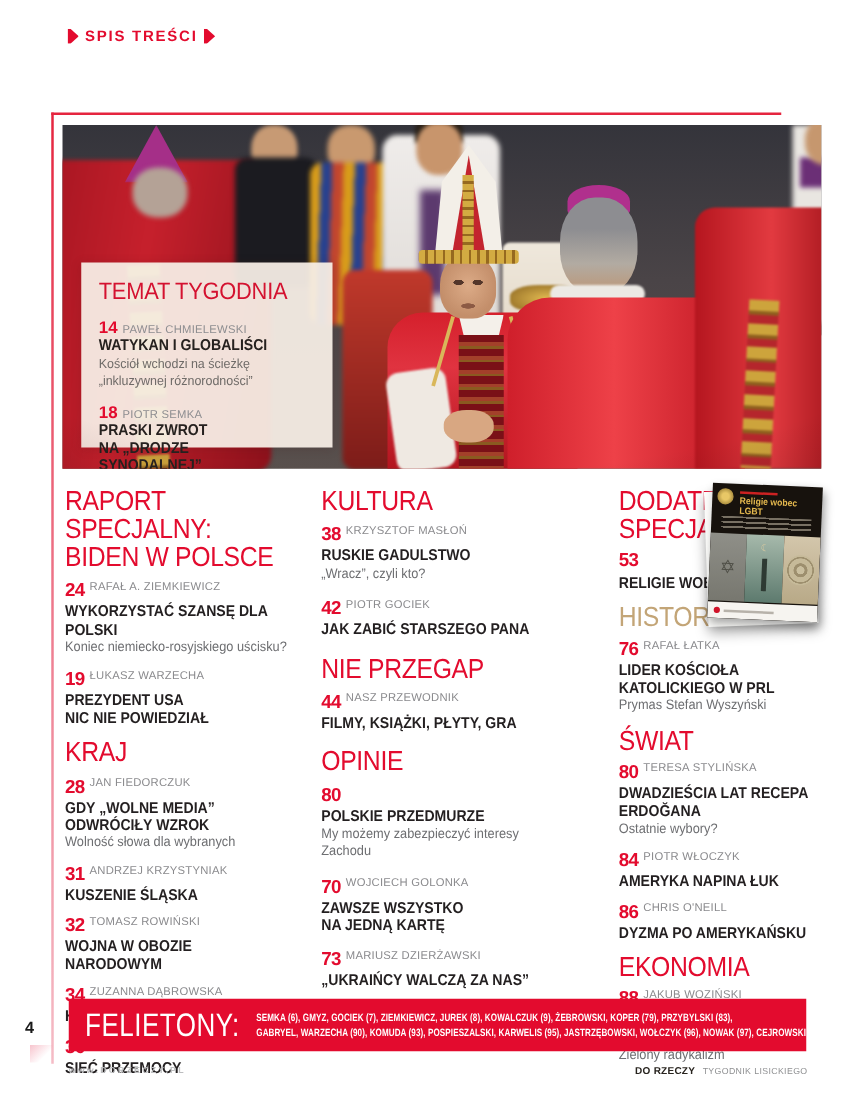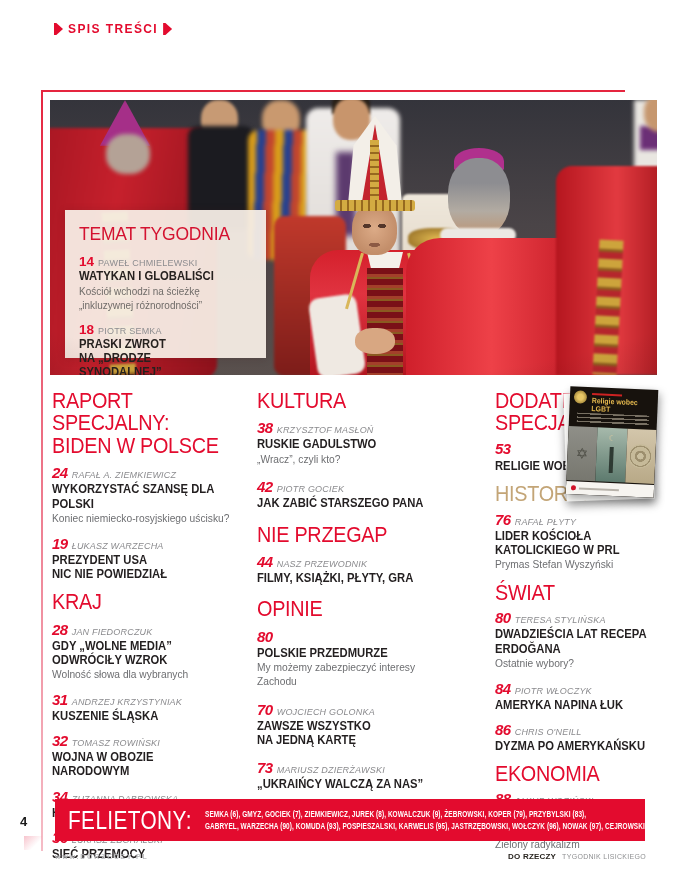--- a/index.html
+++ b/index.html
@@ -118,21 +118,21 @@
 
   
   .col{position:absolute;top:390px;width:200px;}
   .col1{left:52px;} .col2{left:257px;} .col3{left:462px;margin-left:33px;}
   .heading{color:#e30b2e;font-size:22px;line-height:1.02;letter-spacing:-.3px;font-weight:400;
          white-space:pre-line;transform:scaleX(.9);transform-origin:0 0;margin:0 0 8px;}
   .h-historia{color:#c3a577;}
   .entry{margin-bottom:13px;}
   .col1 .entry{margin-bottom:10px;} .col3 .entry{margin-bottom:10px;}
   .col3 .heading{margin-bottom:6px;}
-  .entry-head{display:flex;align-items:flex-end;gap:4px;line-height:1;font-style:italic;}
+  .entry-head{display:flex;align-items:flex-start;gap:4px;line-height:1;}
   .num{color:#e30b2e;font-weight:700;font-size:15px;letter-spacing:-.5px;}
   .author{color:#8a8a8d;font-size:9px;letter-spacing:.2px;}
   .title{font-weight:700;color:#231f20;font-size:12.5px;line-height:1.14;margin-top:2px;
          white-space:pre-line;transform:scaleX(.9);transform-origin:0 0;}
   .sub{color:#6d6e71;font-size:11px;line-height:1.25;margin-top:1px;
          transform:scaleX(.93);transform-origin:0 0;}
   .no-author .entry-head{display:block;}
 
   
   .booklet{position:absolute;left:564px;top:386px;width:96px;height:118px;}
@@ -374,21 +374,21 @@
     <div class="heading">DODATEK
 SPECJALNY</div>
     <div class="entry no-author">
       <div class="entry-head"><span class="num">53</span></div>
       <div class="title">RELIGIE WOBEC LGBT</div>
     </div>
     <div class="heading h-historia">HISTORIA</div>
     <div class="entry">
       <div class="entry-head">
           <span class="num">76</span>
-          <span class="author">RAFAŁ PŁYTY</span>
+          <span class="author">RAFAŁ ŁATKA</span>
         </div>
       <div class="title">LIDER KOŚCIOŁA KATOLICKIEGO W PRL</div>
       <div class="sub">Prymas Stefan Wyszyński</div>
     </div>
     <div class="heading">ŚWIAT</div>
     <div class="entry">
       <div class="entry-head">
           <span class="num">80</span>
           <span class="author">TERESA STYLIŃSKA</span>
         </div>

